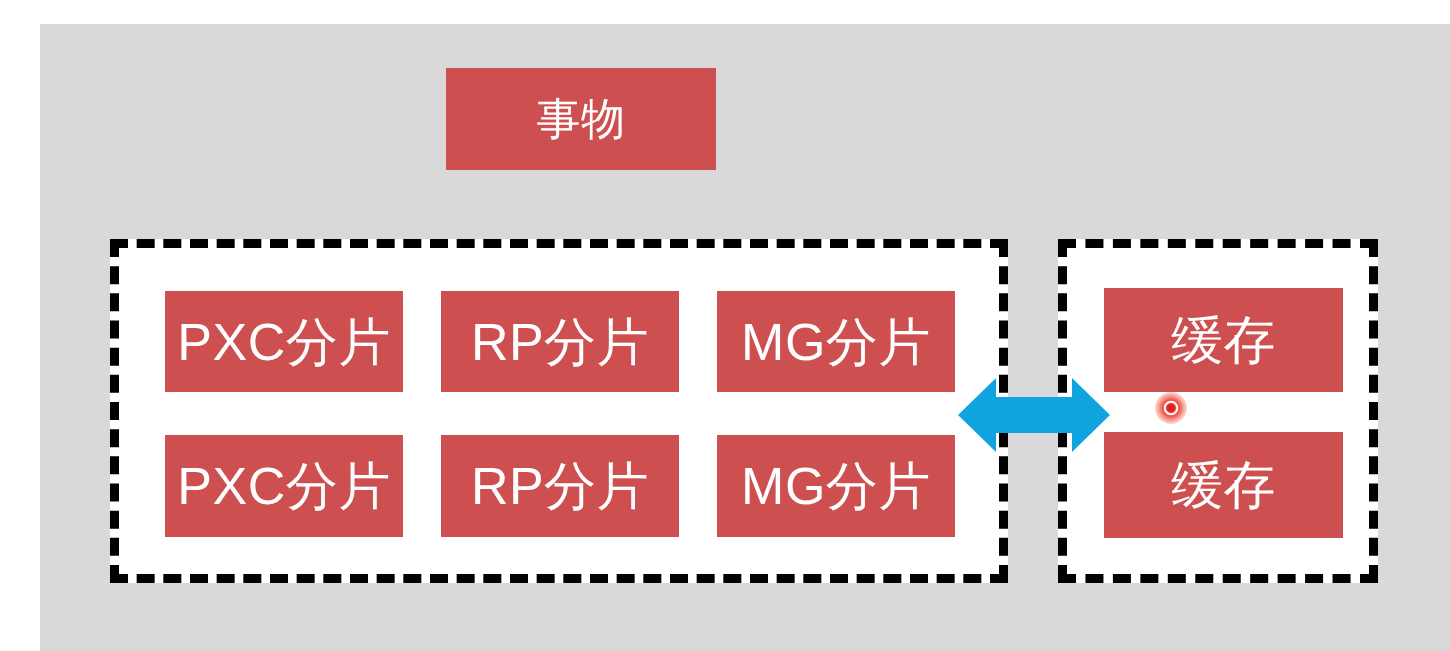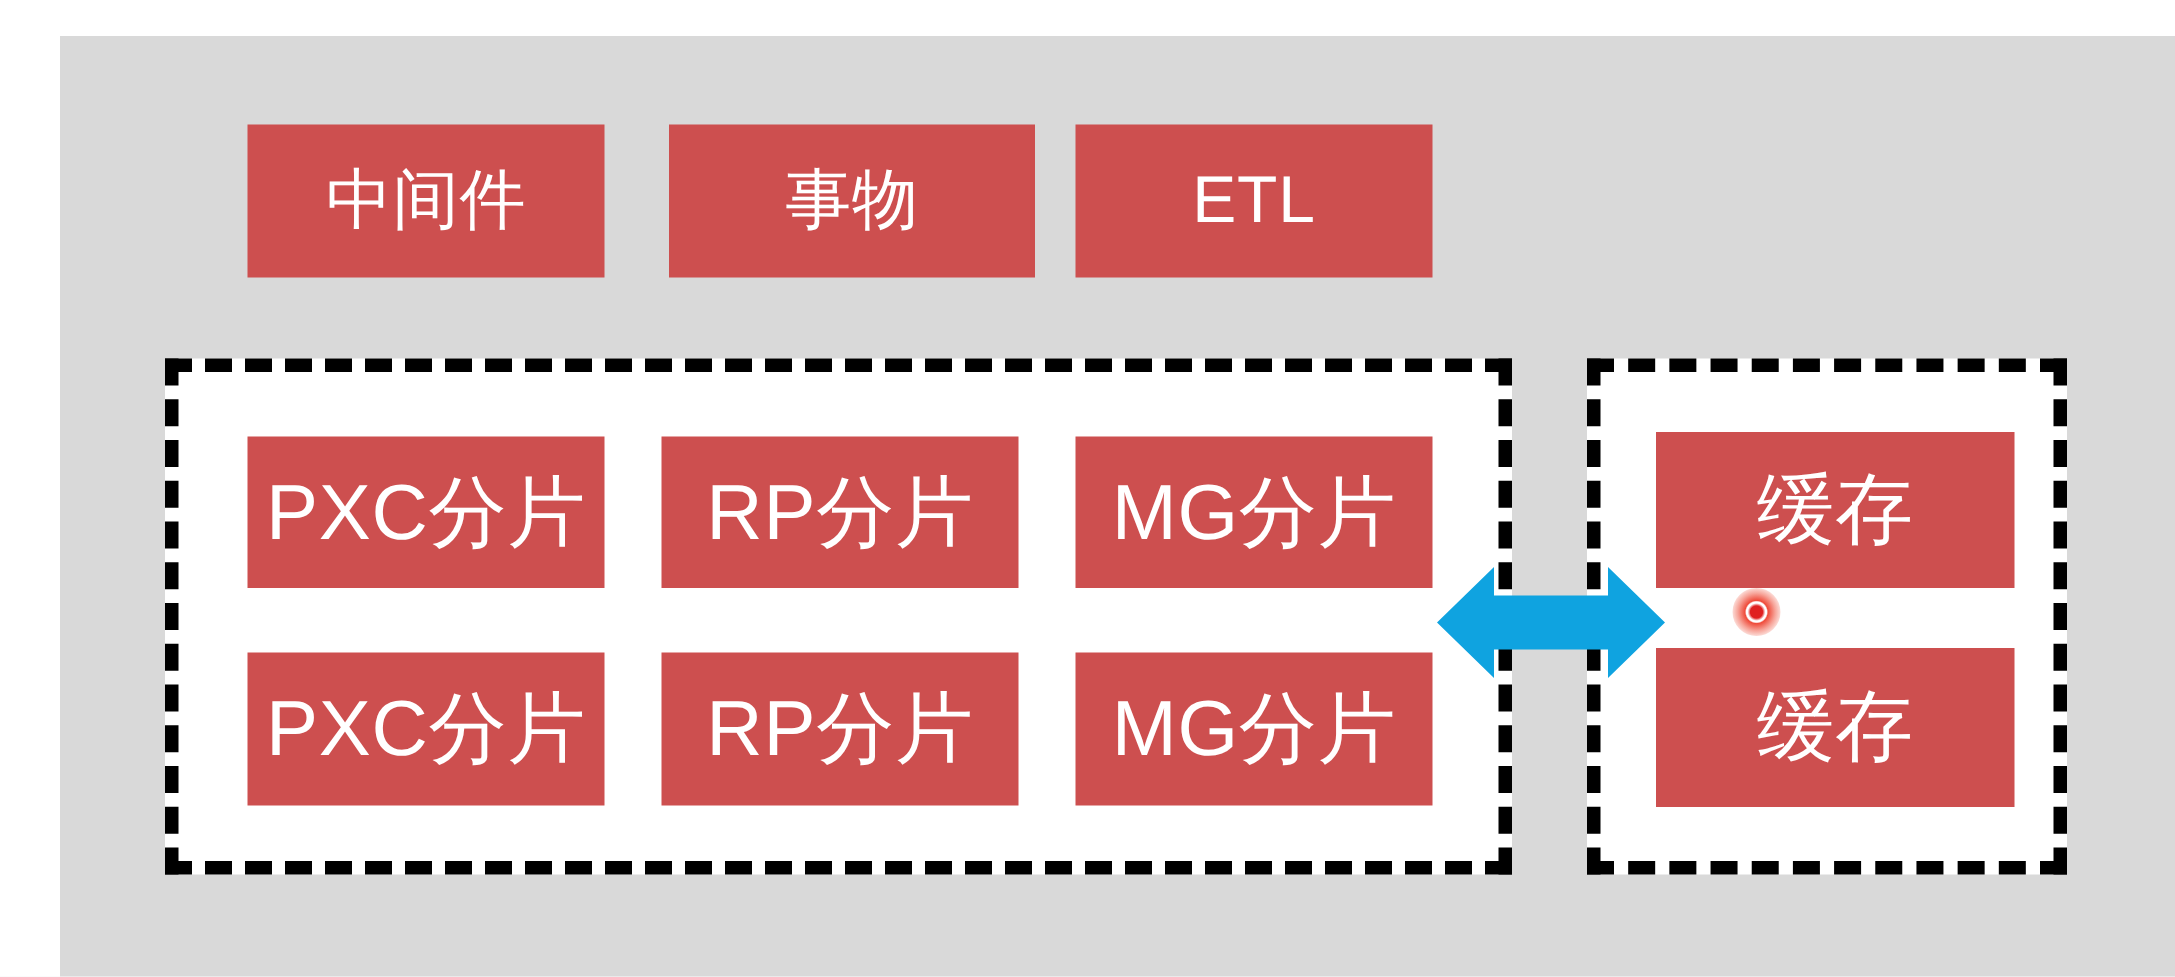--- a/index.html
+++ b/index.html
@@ -46,21 +46,21 @@
   }
   .red-box.top-row {
     font-size: 44px;
   }
   .red-box.inner {
     font-size: 52px;
   }
 
   
   .tb1 { left: 165px; top: 83px;  width: 238px; height: 102px; }
-  .tb2 { left: 446px; top: 83px;  width: 244px; height: 102px; }
+  .tb2 { left: 446px; top: 68px;  width: 270px; height: 102px; }
   .tb3 { left: 717px; top: 83px;  width: 238px; height: 102px; }
 
   
   .dashed-box {
     position: absolute;
     background: #ffffff;
     border: 9px dashed #000000;
     box-sizing: border-box;
   }
   .dashed-left {
@@ -118,23 +118,21 @@
     pointer-events: none;
   }
 </style>
 </head>
 <body>
 
 <div id="canvas">
 
   <div class="gray-panel"></div>
 
-  <div class="red-box top-row tb1">中间件</div>
   <div class="red-box top-row tb2">事物</div>
-  <div class="red-box top-row tb3">ETL</div>
 
   <div class="dashed-box dashed-left"></div>
 
   <div class="red-box inner ib-c1-r1">PXC分片</div>
   <div class="red-box inner ib-c2-r1">RP分片</div>
   <div class="red-box inner ib-c3-r1">MG分片</div>
 
   <div class="red-box inner ib-c1-r2">PXC分片</div>
   <div class="red-box inner ib-c2-r2">RP分片</div>
   <div class="red-box inner ib-c3-r2">MG分片</div>

